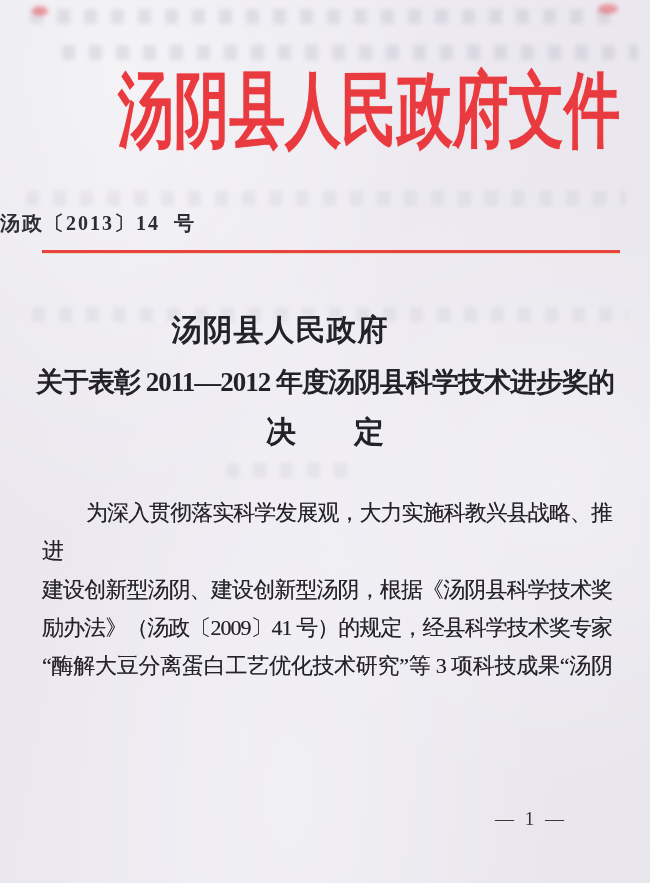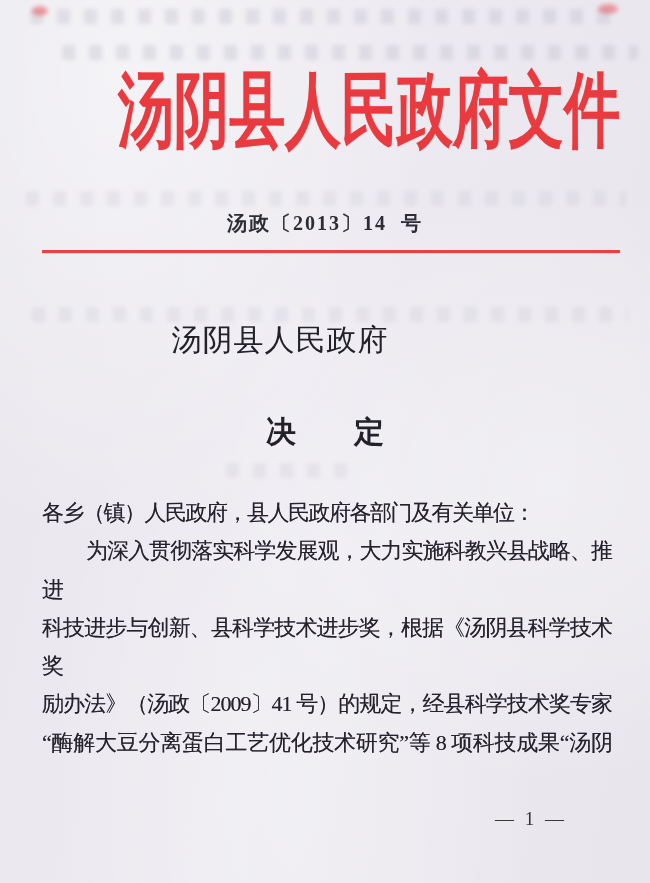--- a/index.html
+++ b/index.html
@@ -33,34 +33,34 @@
     white-space:nowrap;
   }
   .header-title span {
     display:inline-block; font-size:82px; line-height:1; font-weight:900;
     color: var(--header-red, #e93a3f);
     transform: scaleX(0.68); transform-origin:center;
     text-shadow: 0 0 1px rgba(233,58,63,.55);
   }
 
   .doc-number {
-    position:absolute; top:210px; left:0; width:650px; text-align:center;
+    position:absolute; top:210px; left:0; width:650px; 
     font-size:20px; letter-spacing:2px; word-spacing:7px; color:#2e2c34;
     font-weight:600;
   }
 
   .red-rule {
     position:absolute; top:250px; left:42px; width:578px; height:3px;
     background: var(--rule-red, #e94340);
     box-shadow: 0 1px 0 rgba(216,190,90,.35);
   }
 
   .title-1 {
-    position:absolute; top:320px; left:0; width:560px; text-align:center;
-    font-size:30px; font-weight:normal; letter-spacing:1px; color:#232129;
+    position:absolute; top:310px; left:0; width:560px; text-align:center;
+    font-size:30px; font-weight:bold; letter-spacing:1px; color:#232129;
   }
   .title-2 {
     position:absolute; top:364px; left:0; width:650px; text-align:center;
     font-size:27px; font-weight:bold; letter-spacing:-1px; white-space:nowrap;
     color:#232129;
   }
   .title-3 {
     position:absolute; top:412px; left:0; width:650px;
     display:flex; justify-content:center; gap:58px;
     font-size:30px; font-weight:bold; color:#232129;
@@ -98,28 +98,28 @@
 
   <div class="header-title">
     <span>汤阴县人民政府文件</span>
   </div>
 
   <div class="doc-number">汤政〔2013〕14 号</div>
 
   <div class="red-rule"></div>
 
   <div class="title-1">汤阴县人民政府</div>
+  <div class="title-2">关于表彰 2011—2012 年度汤阴县科学技术进步奖的</div>
   <div class="title-3">
     <span>决</span>
     <span>定</span>
   </div>
 
   <div class="body-text">
-    <div class="bline salutation">各乡（镇）人民政府，县人民政府各部门及有关单位：</div>
     <div class="bline just indent">为深入贯彻落实科学发展观，大力实施科教兴县战略、推进</div>
-    <div class="bline just">科技进步与创新、县科学技术进步奖，根据《汤阴县科学技术奖</div>
+    <div class="bline just">建设创新型汤阴、建设创新型汤阴，根据《汤阴县科学技术奖</div>
     <div class="bline just">励办法》（汤政〔2009〕41 号）的规定，经县科学技术奖专家</div>
-    <div class="bline just">“酶解大豆分离蛋白工艺优化技术研究”等 8 项科技成果“汤阴</div>
+    <div class="bline just">“酶解大豆分离蛋白工艺优化技术研究”等 3 项科技成果“汤阴</div>
   </div>
 
   <div class="page-number">— 1 —</div>
 
 </div>
 
 </body></html>

